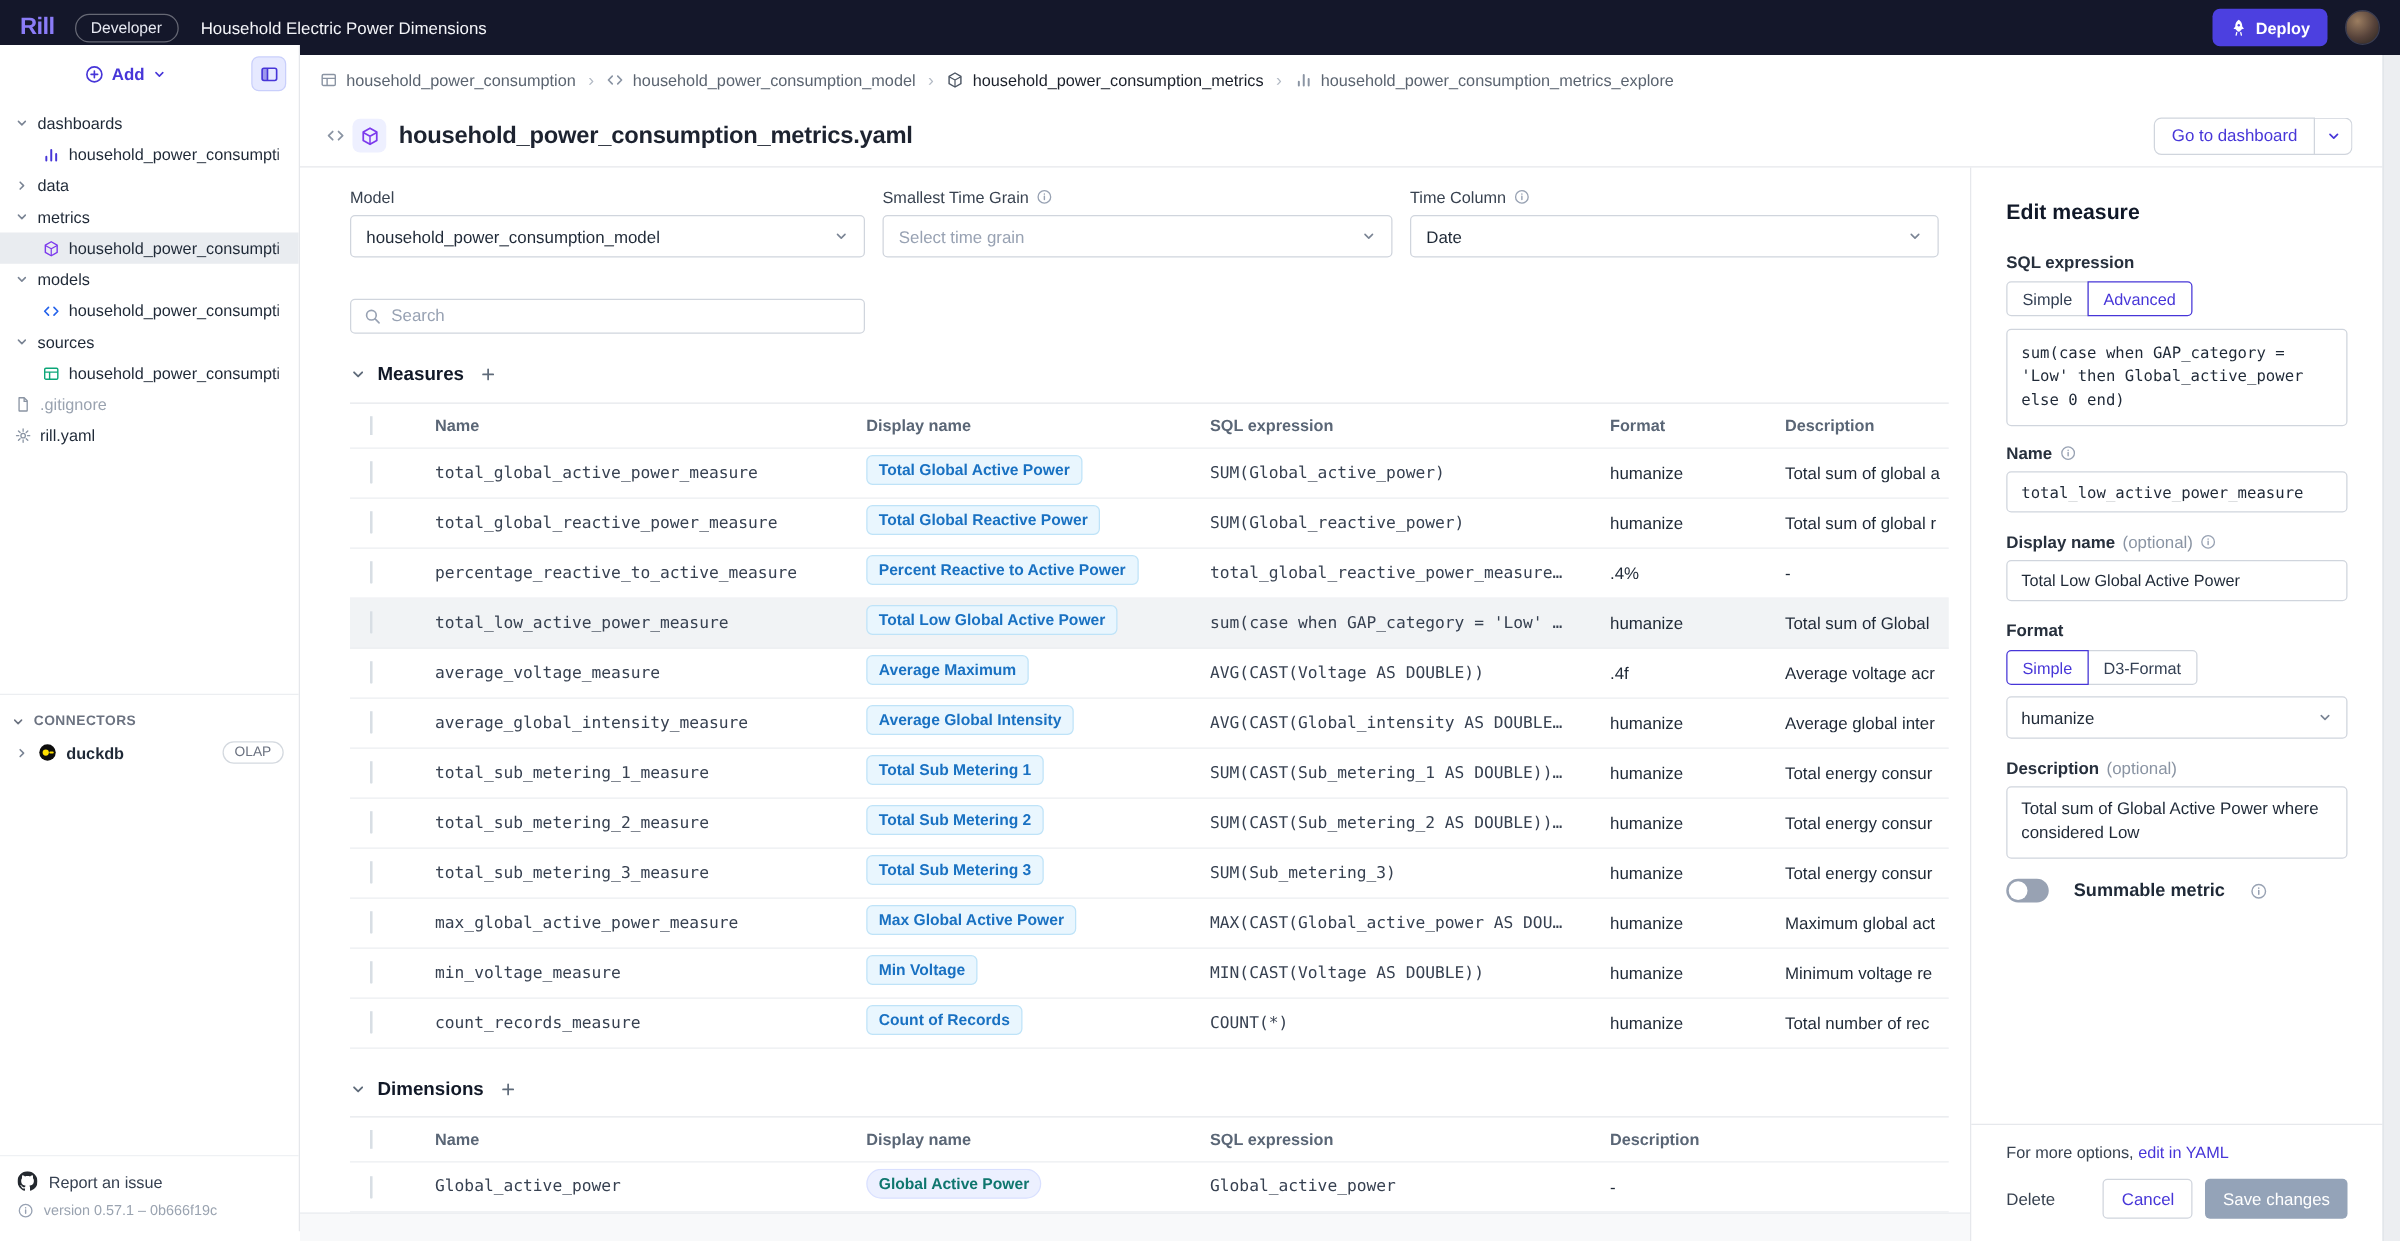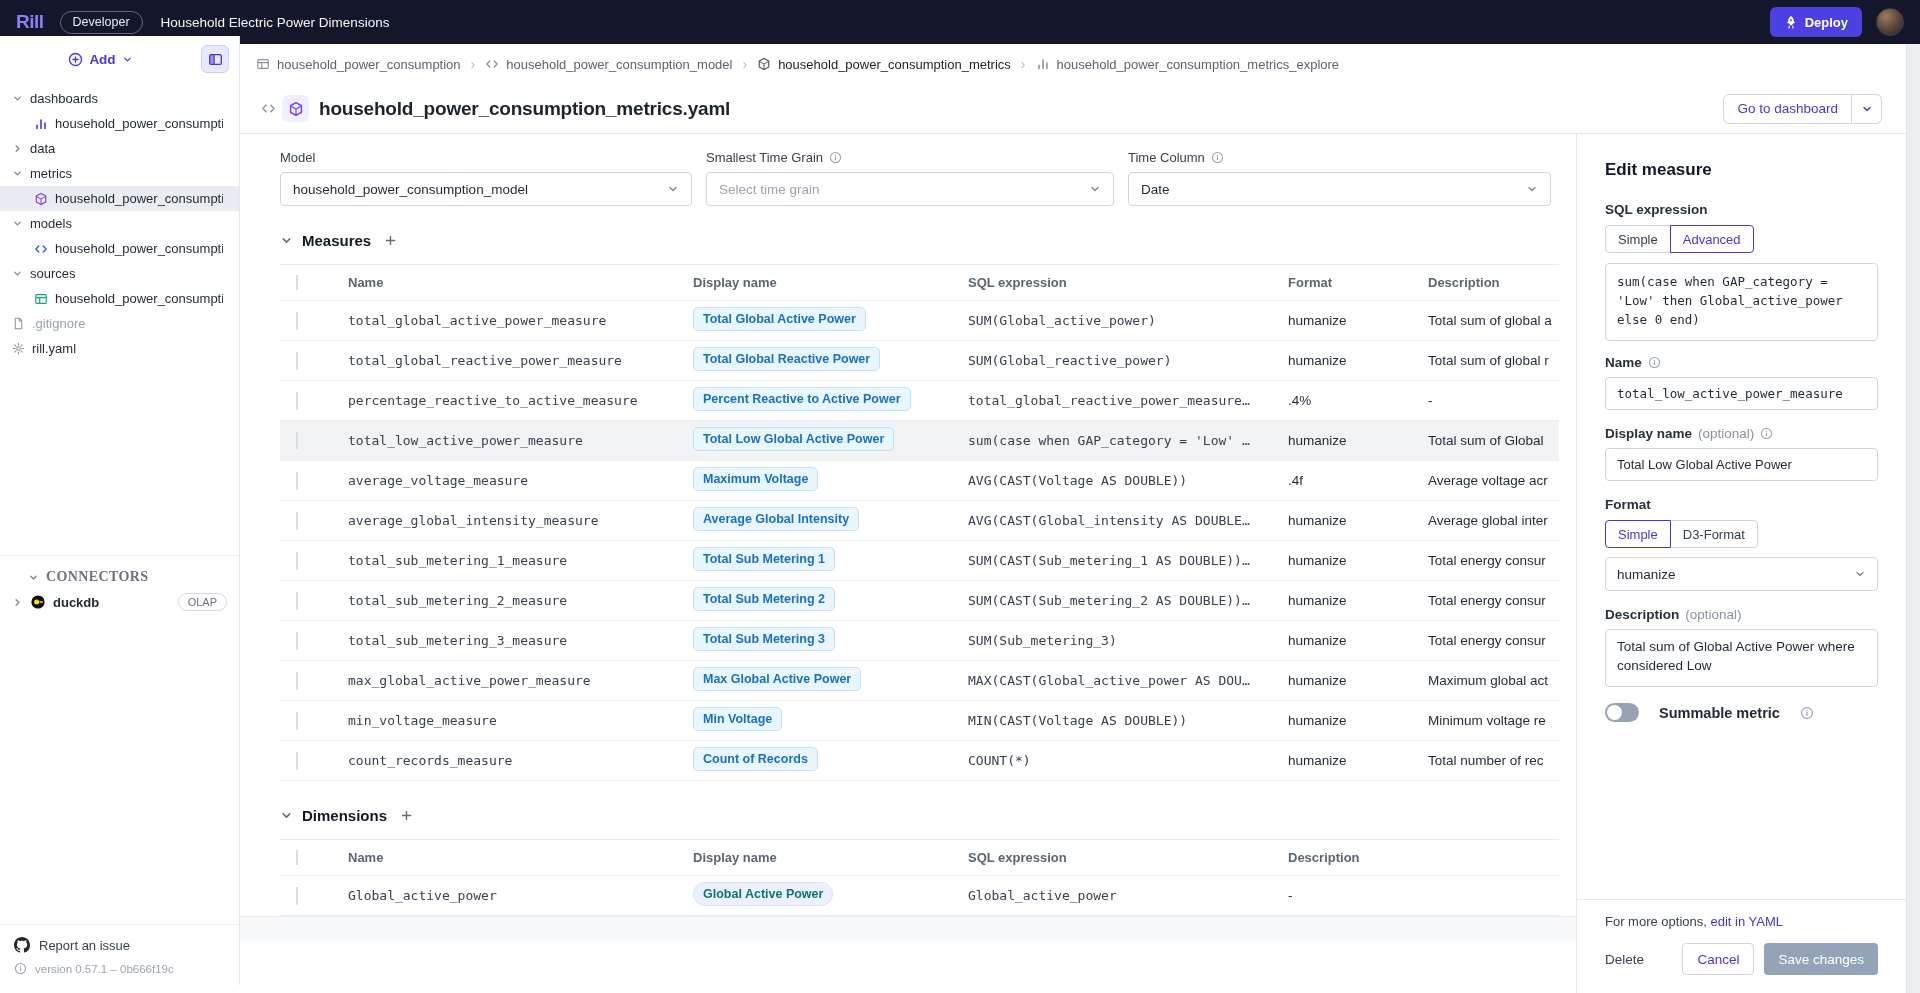--- a/index.html
+++ b/index.html
@@ -44,22 +44,22 @@
     font-size:13px; color:#1f2937; cursor:pointer; }
   .tree-row .chev { color:#7a8494; }
   .tree-row.folder { font-weight:400; }
   .tree-row.child { padding-left:34px; }
   .tree-row.child.selected { background:#e9ecf0; }
   .tree-row.file { padding-left:12px; }
   .tree-row .lbl { white-space:nowrap; overflow:hidden; max-width:168px; }
   .tree-row.muted .lbl { color:#9aa3b0; }
   .sb-divider { border-top:1px solid #eceef1; margin:6px 0 0; }
   .connectors { padding:10px 0 0; }
-  .conn-head { display:flex; align-items:center; gap:7px; padding-left:28px; height:22px;
-    font-size:14px; font-weight:700; letter-spacing:.4px; color:#6b7280; cursor:pointer;font-family:Liberation Serif, serif; }
+  .conn-head { display:flex; align-items:center; gap:7px; padding-left:9px; height:22px;
+    font-size:11px; font-weight:700; letter-spacing:.4px; color:#6b7280; cursor:pointer; }
   .conn-item { display:flex; align-items:center; gap:7px; padding:0 12px; height:28px; cursor:pointer; }
   .conn-item .nm { font-size:13px; font-weight:600; color:#1f2937; }
   .conn-badge { margin-left:auto; border:1px solid #d4d9df; color:#6b7280; font-size:11px;
     border-radius:999px; padding:2px 9px; }
   .sb-footer { margin-top:auto; border-top:1px solid #eff1f4; padding:12px 14px 10px; flex:none; }
   .report-row { display:flex; align-items:center; gap:9px; font-size:13px; color:#374151; cursor:pointer; }
   .version-row { display:flex; align-items:center; gap:8px; font-size:11.5px; color:#9aa3b0; margin-top:9px; }
 
   
   .workspace { position:absolute; left:240px; top:44px; width:1666px; height:949px; background:#fff; }
@@ -472,20 +472,29 @@
               <span>Date</span>
               <span class="ic chev">
                 <svg width="12" height="12" viewBox="0 0 16 16">
                     <path d="M4 6l4 4 4-4" fill="none" stroke="currentColor" stroke-width="1.7" stroke-linecap="round" stroke-linejoin="round"></path>
                   </svg>
               </span>
             </div>
           </div>
         </div>
 
+        <div class="searchbox">
+          <span class="ic">
+            <svg width="14" height="14" viewBox="0 0 16 16">
+                <circle cx="7" cy="7" r="4.4" fill="none" stroke="currentColor" stroke-width="1.5"></circle>
+                <path d="M10.4 10.4L14 14" stroke="currentColor" stroke-width="1.5" stroke-linecap="round"></path>
+              </svg>
+          </span>
+          <input placeholder="Search" style="">
+        </div>
 
         <div class="section-head">
           <span class="ic chev">
             <svg width="13" height="13" viewBox="0 0 16 16">
                 <path d="M4 6l4 4 4-4" fill="none" stroke="currentColor" stroke-width="1.8" stroke-linecap="round" stroke-linejoin="round"></path>
               </svg>
           </span>
           <span class="section-title">Measures</span>
           <button class="add-plus">
             <svg width="13" height="13" viewBox="0 0 16 16">
@@ -530,21 +539,21 @@
               <div class="cell cbcell"><span class="cb"></span></div>
               <div class="cell namecell">total_low_active_power_measure</div>
               <div class="cell"><span class="pill">Total Low Global Active Power</span></div>
               <div class="cell sqlcell">sum(case when GAP_category = 'Low' …</div>
               <div class="cell fmtcell">humanize</div>
               <div class="cell desccell">Total sum of Global</div>
             </div>
             <div class="trow measures">
               <div class="cell cbcell"><span class="cb"></span></div>
               <div class="cell namecell">average_voltage_measure</div>
-              <div class="cell"><span class="pill">Maximum Voltage</span></div>
+              <div class="cell"><span class="pill">Average Maximum</span></div>
               <div class="cell sqlcell">AVG(CAST(Voltage AS DOUBLE))</div>
               <div class="cell fmtcell">.4f</div>
               <div class="cell desccell">Average voltage acr</div>
             </div>
             <div class="trow measures">
               <div class="cell cbcell"><span class="cb"></span></div>
               <div class="cell namecell">average_global_intensity_measure</div>
               <div class="cell"><span class="pill">Average Global Intensity</span></div>
               <div class="cell sqlcell">AVG(CAST(Global_intensity AS DOUBLE…</div>
               <div class="cell fmtcell">humanize</div>

